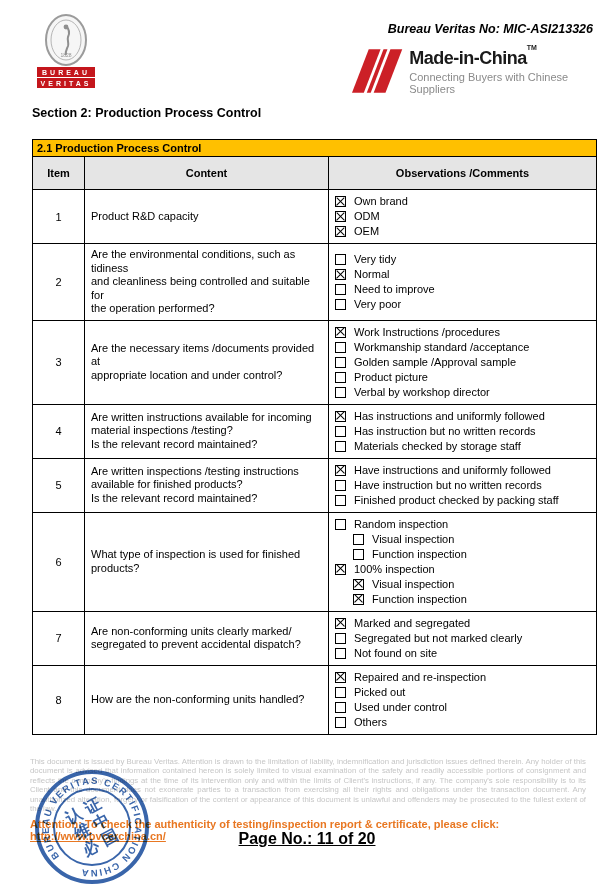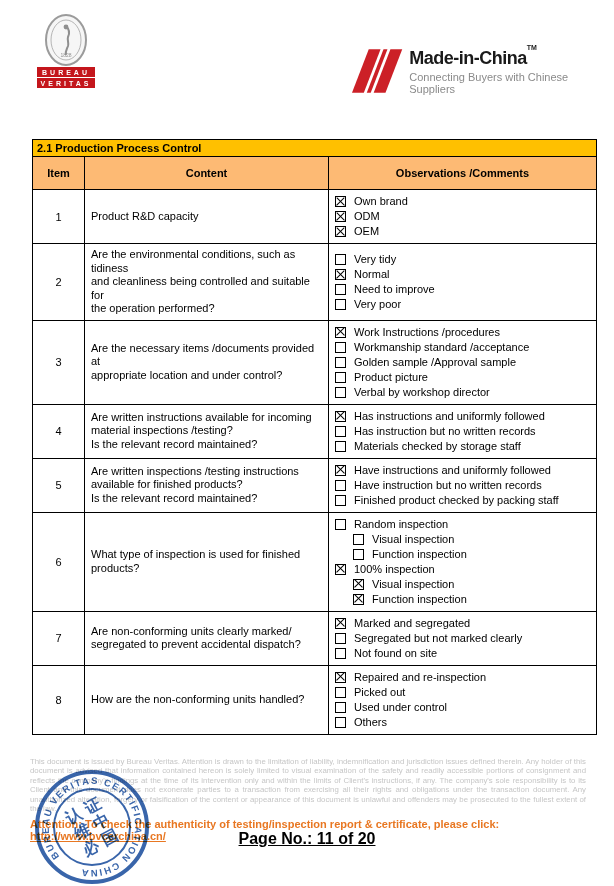--- a/index.html
+++ b/index.html
@@ -20,21 +20,21 @@
   .mic-tagline{font-size:11px;color:#8a8a8a;margin-top:1px;}
 
   .section-title{position:absolute;left:32px;top:106px;font-size:12.5px;font-weight:bold;}
 
   
   table.audit{position:absolute;left:32px;top:139px;width:565px;border-collapse:collapse;
               font-size:11px;}
   table.audit,.audit th,.audit td{border:1px solid #000;}
   table.audit{border:1.5px solid #000;}
   .caption-band{background:#FFC000;font-weight:bold;text-align:left;padding:2px 4px;font-size:11px;}
-  .head-row th{background:#fdba74;font-weight:bold;height:28px;padding:2px 4px;}
+  .head-row th{background:#e5e5e5;font-weight:bold;height:28px;padding:2px 4px;}
   .c-item{width:43px;text-align:center;vertical-align:middle;}
   .c-content{width:231px;vertical-align:middle;padding:4px 6px;line-height:13.5px;}
   .c-obs{vertical-align:middle;padding:3px 6px;}
   .opt{display:flex;align-items:center;margin:2px 0;line-height:13px;}
   .opt.ind{margin-left:18px;}
   .cb{flex:0 0 auto;width:9px;height:9px;border:1.2px solid #000;margin-right:8px;position:relative;background:#fff;}
   .cb.chk::before,.cb.chk::after{content:"";position:absolute;left:-1px;top:3.8px;width:11px;height:1.3px;background:#000;}
   .cb.chk::before{transform:rotate(45deg);}
   .cb.chk::after{transform:rotate(-45deg);}
 
@@ -56,35 +56,37 @@
       <ellipse cx="24" cy="26" rx="20" ry="25" fill="#f6f6f6" stroke="#9b9b9b" stroke-width="2"></ellipse>
       <ellipse cx="24" cy="26" rx="15" ry="20" fill="none" stroke="#b5b5b5" stroke-width="1"></ellipse>
       <path d="M24 12 c3 3 4 7 2 11 c-1 3 1 5 0 9 c-1 3 -3 5 -2 9" fill="none" stroke="#8f8f8f" stroke-width="2"></path>
       <circle cx="24" cy="13" r="2.4" fill="#8f8f8f"></circle>
       <text x="24" y="43" text-anchor="middle" font-size="5" fill="#8f8f8f" font-family="Liberation Sans, sans-serif">1828</text>
     </svg>
     <div class="bv-bar">BUREAU</div>
     <div class="bv-bar">VERITAS</div>
   </div>
 
+  <div class="doc-no">Bureau Veritas No: MIC-ASI213326</div>
 
   <div class="mic-logo">
     <svg class="mic-m" width="52" height="46" viewBox="0 0 52 46">
       <polygon points="0,46 17,2 29,2 12,46" fill="#CC2027"></polygon>
       <polygon points="15,46 32,2 36,2 19,46" fill="#CC2027"></polygon>
       <polygon points="22,46 39,2 51,2 34,46" fill="#CC2027"></polygon>
     </svg>
     <div class="mic-text">
       <div>
         <span class="mic-brand">Made-in-China</span><span class="mic-tm">TM</span>
       </div>
       <div class="mic-tagline">Connecting Buyers with Chinese Suppliers</div>
     </div>
   </div>
 
+  <div class="section-title">Section 2: Production Process Control</div>
 
   <table class="audit">
     <thead>
       <tr>
         <th class="caption-band" colspan="3">2.1 Production Process Control</th>
       </tr>
       <tr class="head-row">
         <th class="c-item">Item</th>
         <th>Content</th>
         <th>Observations /Comments</th>

